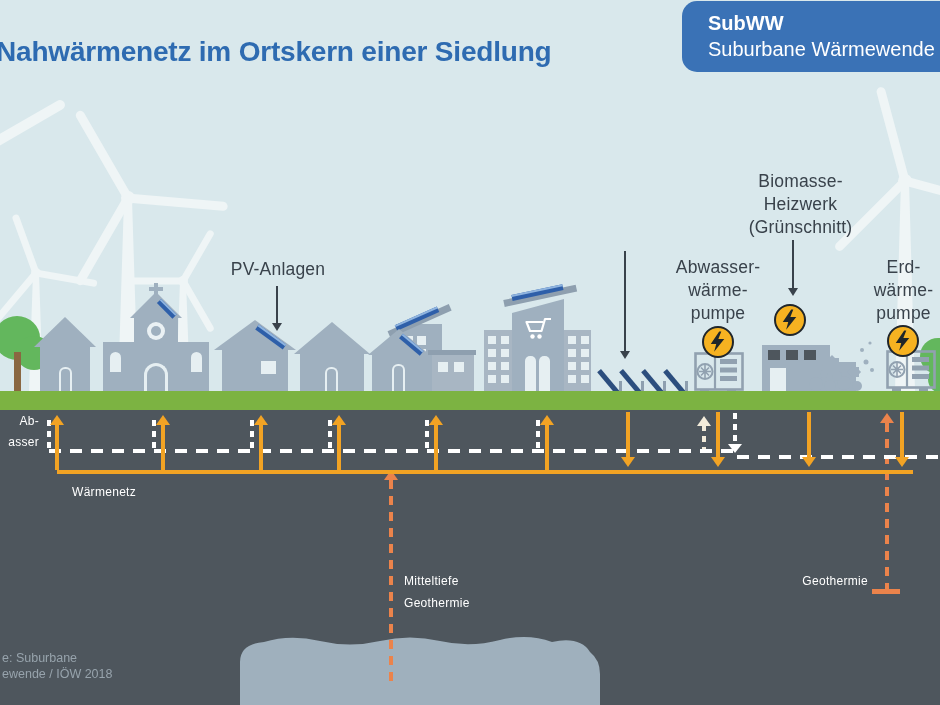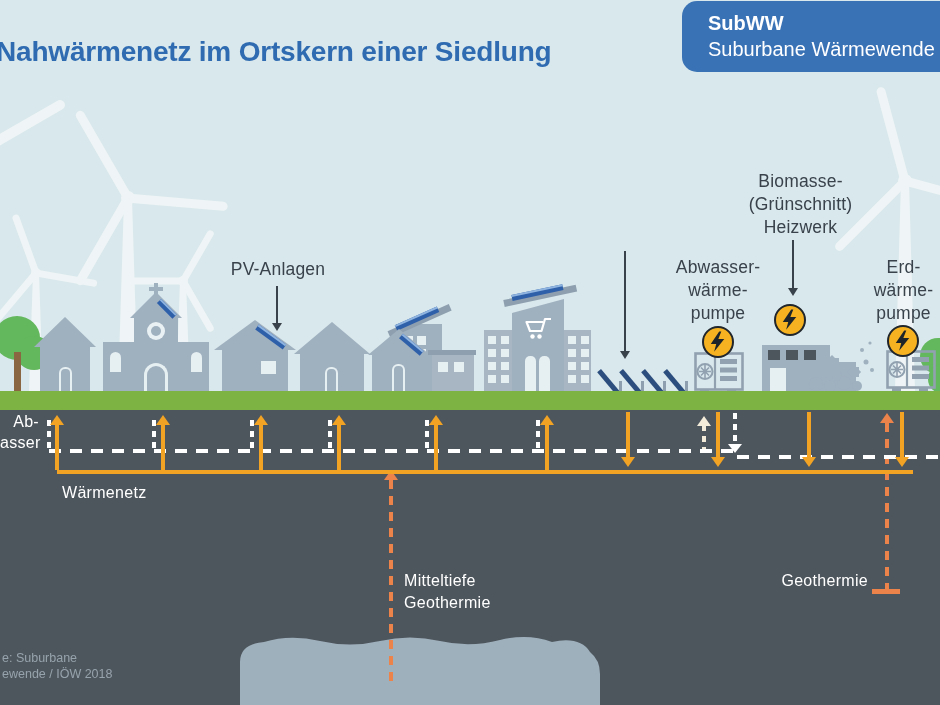--- a/index.html
+++ b/index.html
@@ -6,21 +6,21 @@
   #stage{position:relative;width:940px;height:705px;overflow:hidden;background:#D9E8EC;
          font-family:"Liberation Sans",sans-serif;}
   #stage *{box-sizing:border-box;}
   .abs{position:absolute;}
   
   .title{position:absolute;left:-4px;top:36px;font-size:28px;font-weight:bold;color:#2E6BB1;letter-spacing:-.2px;white-space:nowrap;}
   .badgebox{position:absolute;left:682px;top:1px;width:272px;height:71px;background:#3A72B6;border-radius:15px;color:#fff;padding:9px 0 0 26px;}
   .badgebox .b1{font-size:20px;font-weight:bold;line-height:26px;}
   .badgebox .b2{font-size:20px;line-height:26px;}
   .dlbl{position:absolute;font-size:17.5px;line-height:23px;color:#39424B;text-align:center;letter-spacing:.2px;}
-  .wlbl{position:absolute;font-size:16px;line-height:21px;color:#FFFFFF;letter-spacing:.3px;}
+  .wlbl{position:absolute;font-size:12px;line-height:21px;color:#FFFFFF;letter-spacing:.3px;}
   .src{position:absolute;left:2px;top:651px;font-size:12.5px;line-height:15.5px;color:#97A3AC;}
   
   .bld{position:absolute;background:#9FB0BF;}
   .bldlight{position:absolute;background:#A8B6C3;}
   .tri{position:absolute;width:0;height:0;}
   .win{background:#E6EFF2;}
   .pv{position:absolute;height:6px;background:#2E5FA9;border-top:2px solid #8FB4DF;transform-origin:left center;}
   .beam{position:absolute;height:7px;background:#8E9FAF;transform-origin:left center;}
   .leaf{position:absolute;border-radius:50%;background:#63B75D;}
   .trunk{position:absolute;background:#8A6742;}
@@ -267,22 +267,22 @@
   <div class="darrow" style="left:624px;top:251px;height:100px"></div>
 
   <div class="dlbl" style="left:656px;top:256px;width:124px">
     <div>Abwasser-</div>
     <div>wärme-</div>
     <div>pumpe</div>
   </div>
 
   <div class="dlbl" style="left:723px;top:170px;width:155px">
     <div>Biomasse-</div>
+    <div>Heizwerk</div>
     <div>(Grünschnitt)</div>
-    <div>Heizwerk</div>
   </div>
   <div class="darrow" style="left:792px;top:240px;height:48px"></div>
 
   <div class="dlbl" style="left:855px;top:256px;width:97px">
     <div>Erd-</div>
     <div>wärme-</div>
     <div>pumpe</div>
   </div>
 
   <div class="green"></div>
@@ -316,21 +316,21 @@
   <div class="riser" style="left:545px"></div>
   <div class="feed" style="left:626px"></div>
   <div class="feed" style="left:716px"></div>
   <div class="feed" style="left:807px"></div>
   <div class="feed" style="left:900px"></div>
 
   <div class="wlbl" style="left:0;top:411px;width:39px;text-align:right">
     <div>Ab-</div>
     <div>asser</div>
   </div>
-  <div class="wlbl" style="left:62px;top:482px">Wärmenetz</div>
+  <div class="wlbl" style="left:72px;top:482px">Wärmenetz</div>
   <div class="wlbl" style="left:404px;top:570px;line-height:22px">
     <div>Mitteltiefe</div>
     <div>Geothermie</div>
   </div>
   <div class="wlbl" style="left:698px;top:570px;width:170px;line-height:22px;text-align:right">
     <div>Geothermie</div>
   </div>
   <div class="src">
     <div>e: Suburbane</div>
     <div>ewende / IÖW 2018</div>

